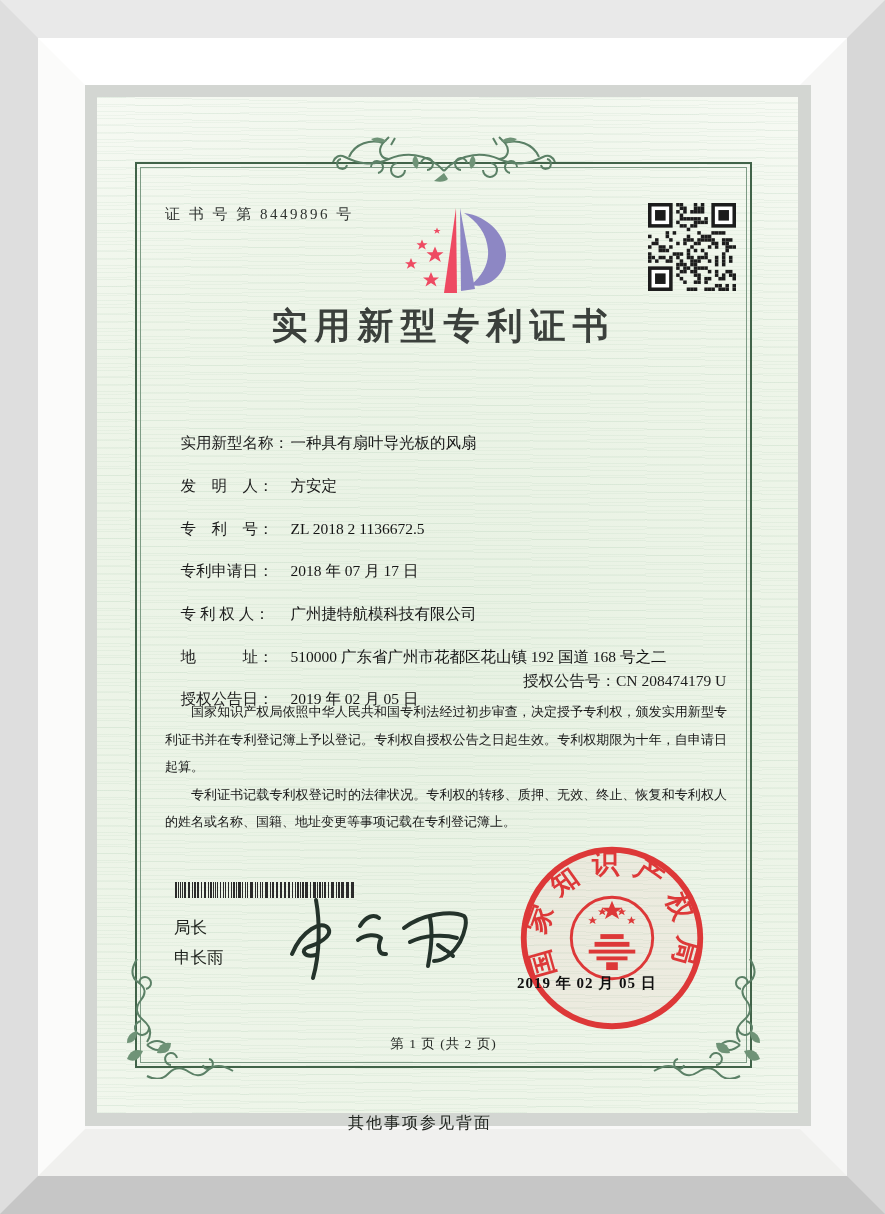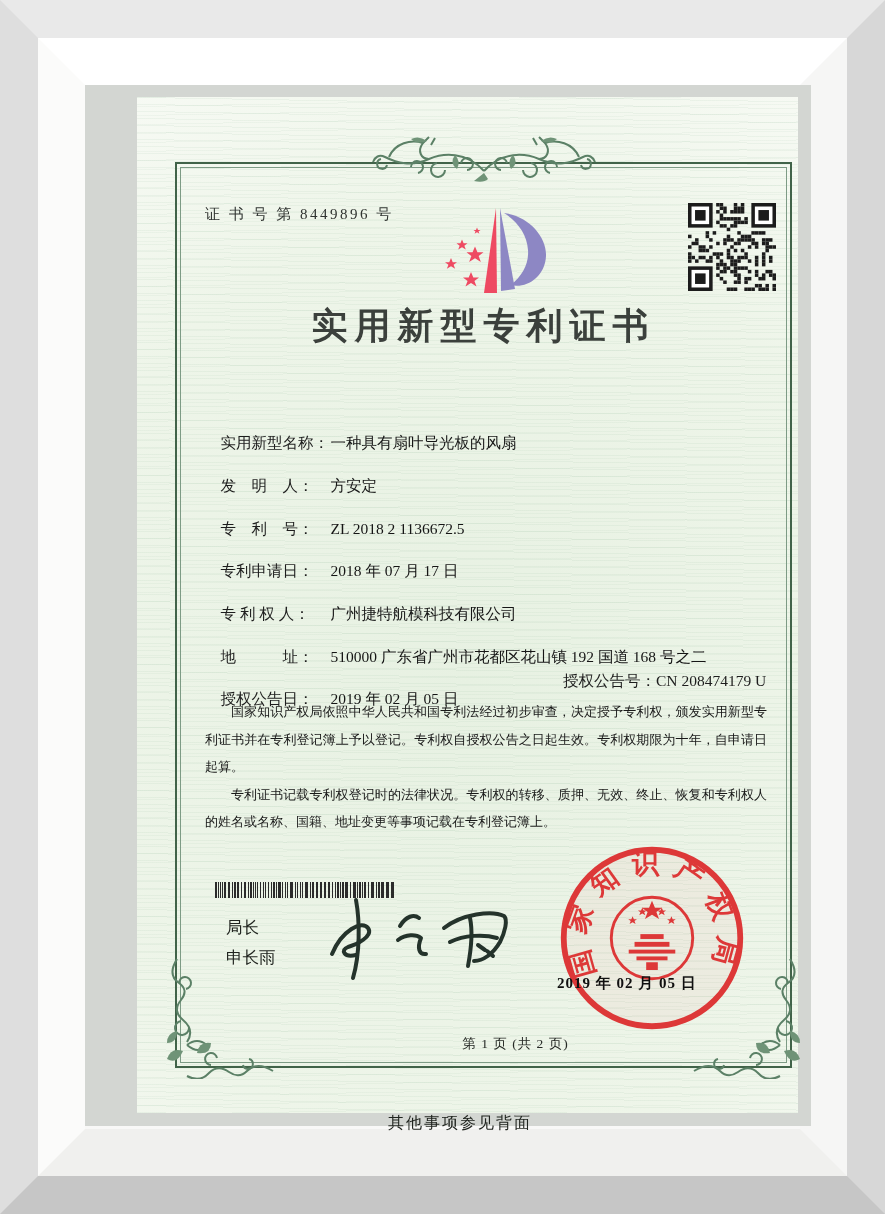--- a/index.html
+++ b/index.html
@@ -25,21 +25,20 @@
     position:absolute;left:85px;top:85px;right:74px;bottom:88px;
     background:#d3d6d2;
   }
   
   .paper{
     position:absolute;left:97px;top:97px;right:87px;bottom:101px;
     background-image:
       repeating-linear-gradient(1deg, rgba(125,172,138,0.09) 0 1px, rgba(0,0,0,0) 1px 7px),
       repeating-linear-gradient(179deg, rgba(125,172,138,0.07) 0 1px, rgba(0,0,0,0) 1px 9px),
       radial-gradient(115% 85% at 50% 58%, #e7f1e2 0%, #eef5e9 55%, #f7faf4 82%, #fdfefc 100%);
-    margin-left: 40px;
   }
   .border-outer{
     position:absolute;left:38px;top:65px;width:617px;height:906px;
     box-sizing:border-box;border:2.5px solid #416349;
   }
   .border-inner{
     position:absolute;inset:3px;box-sizing:border-box;border:1px solid #7d9b85;
   }
   .orn{position:absolute;pointer-events:none;}
   
@@ -53,28 +52,28 @@
   .row{position:absolute;left:68px;font-size:15.5px;color:#1d1d1d;white-space:pre;}
   .row .lbl{display:inline-block;min-width:110px;color:#1d1d1d;}
   .row .val{color:#151515;}
   .grant2{position:absolute;left:358px;top:0;}
   .paras{
     position:absolute;left:68px;top:601px;width:562px;
     font-size:13px;line-height:27.5px;color:#181818;text-align:justify;
   }
   .paras p{margin:0;text-indent:2em;}
   .barcode{position:absolute;left:78px;top:785px;width:182px;height:16px;}
-  .director{position:absolute;left:89px;top:816px;font-size:16.5px;color:#20241f;line-height:30px;}
+  .director{position:absolute;left:77px;top:816px;font-size:16.5px;color:#20241f;line-height:30px;}
   .signature{position:absolute;left:165px;top:791px;width:220px;height:100px;}
   .seal{position:absolute;left:418px;top:744px;width:194px;height:194px;}
   .seal-date{
     position:absolute;left:420px;top:877px;width:200px;
     font-size:15px;font-weight:600;letter-spacing:1px;color:#101010;white-space:pre;
   }
-  .page-info{position:absolute;left:38px;top:938px;width:617px;text-align:center;font-size:13.5px;letter-spacing:1px;color:#242824;padding-left:32px;}
+  .page-info{position:absolute;left:38px;top:938px;width:617px;text-align:center;font-size:13.5px;letter-spacing:1px;color:#242824;}
   .back-note{position:absolute;left:38px;top:1016px;width:570px;text-align:center;font-size:16px;letter-spacing:2px;color:#20241f;}
 </style>
 </head>
 <body>
 
 <div class="frame-bevel"></div>
 <div class="frame-face"></div>
 <div class="frame-mat"></div>
 
 <div class="paper">

